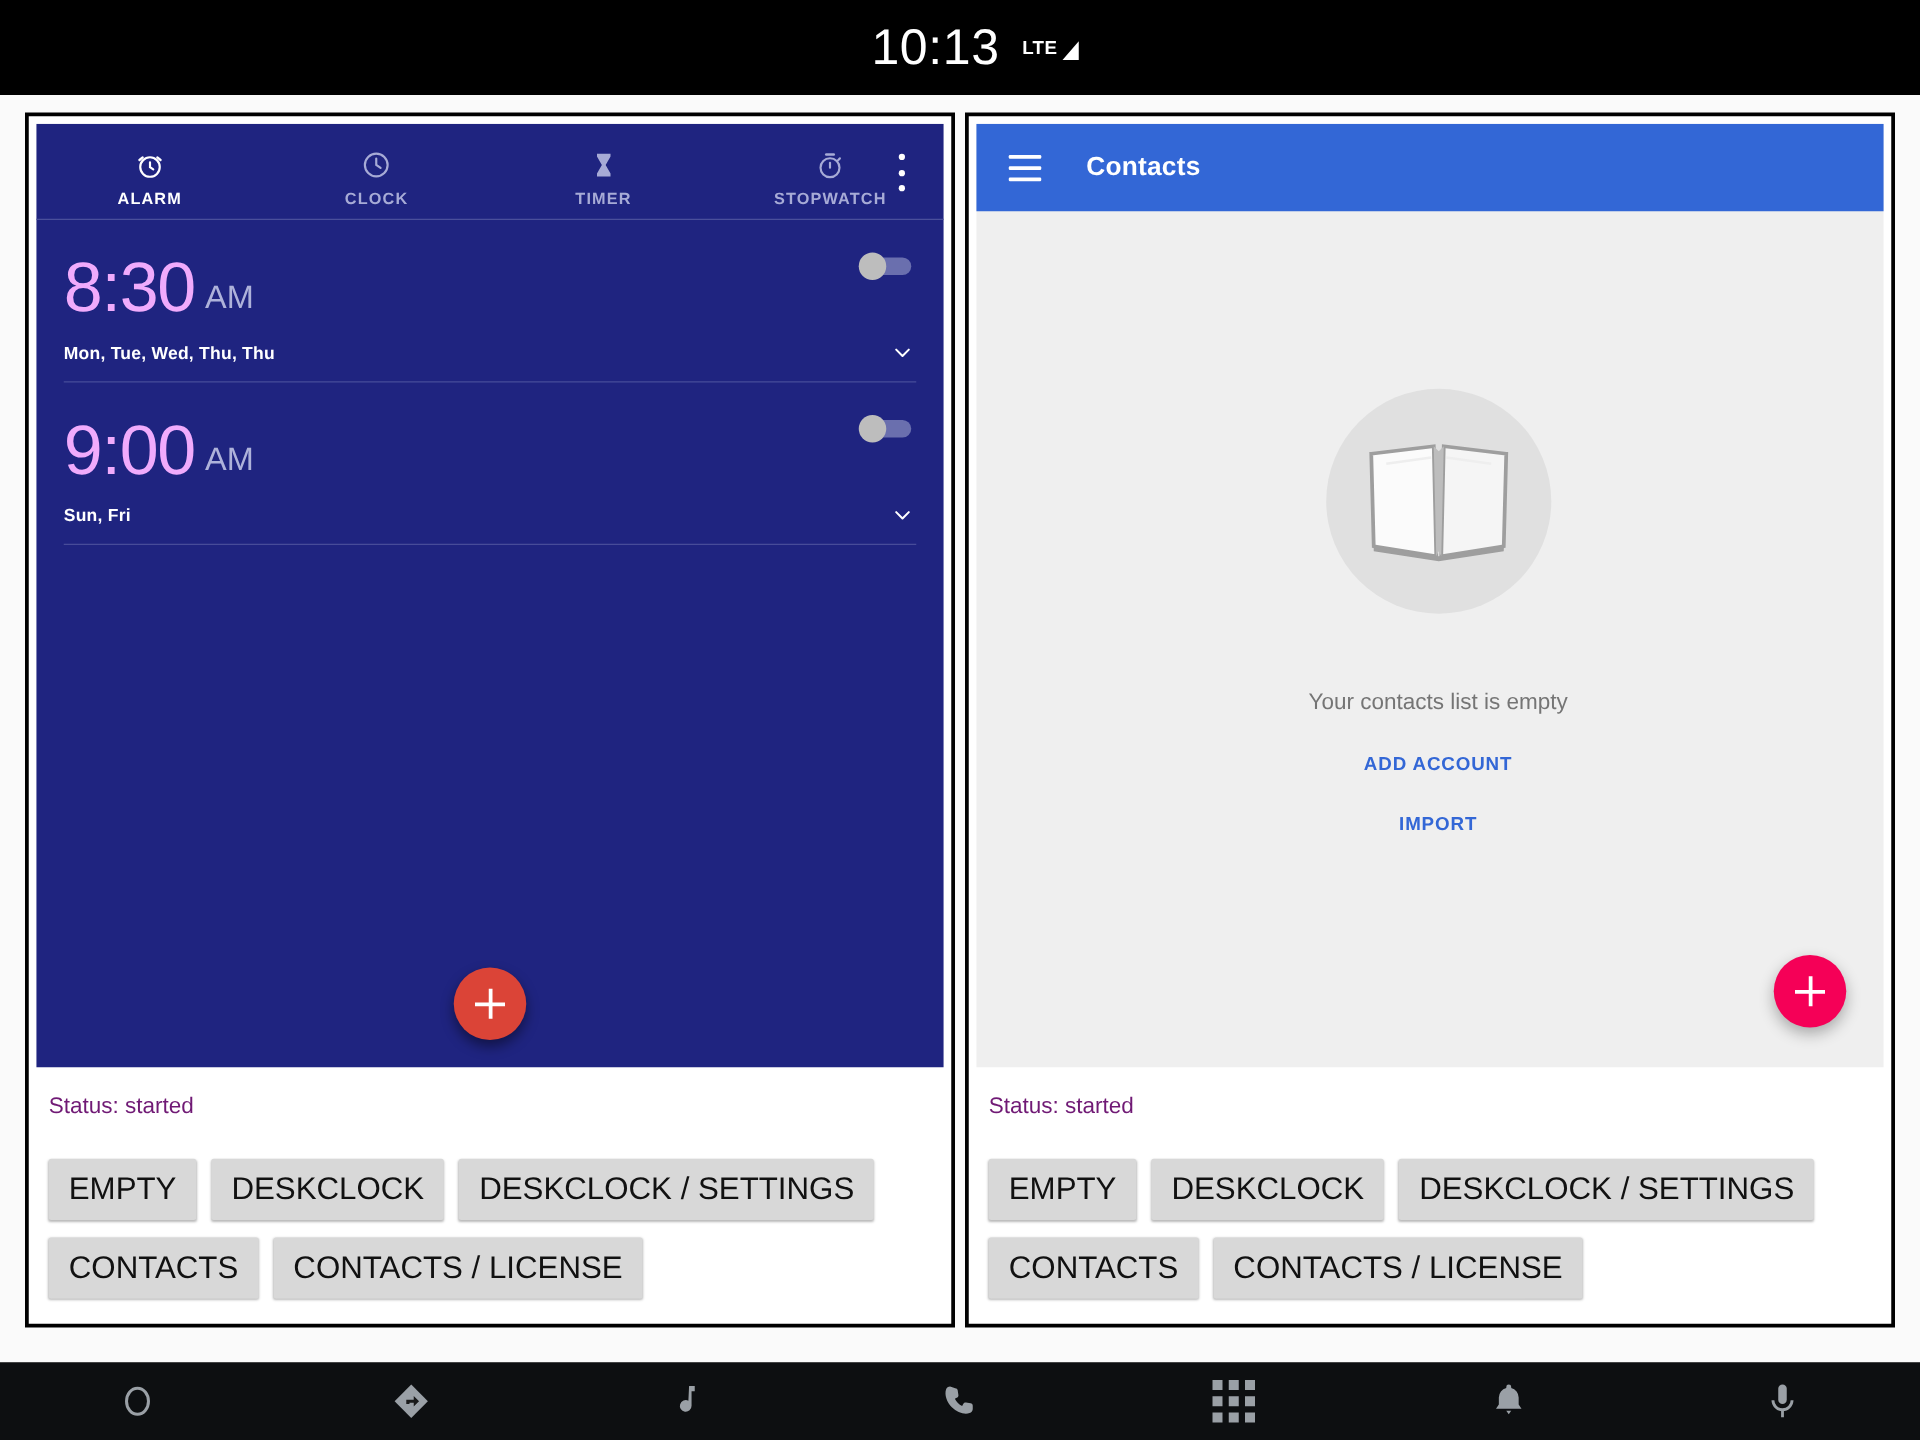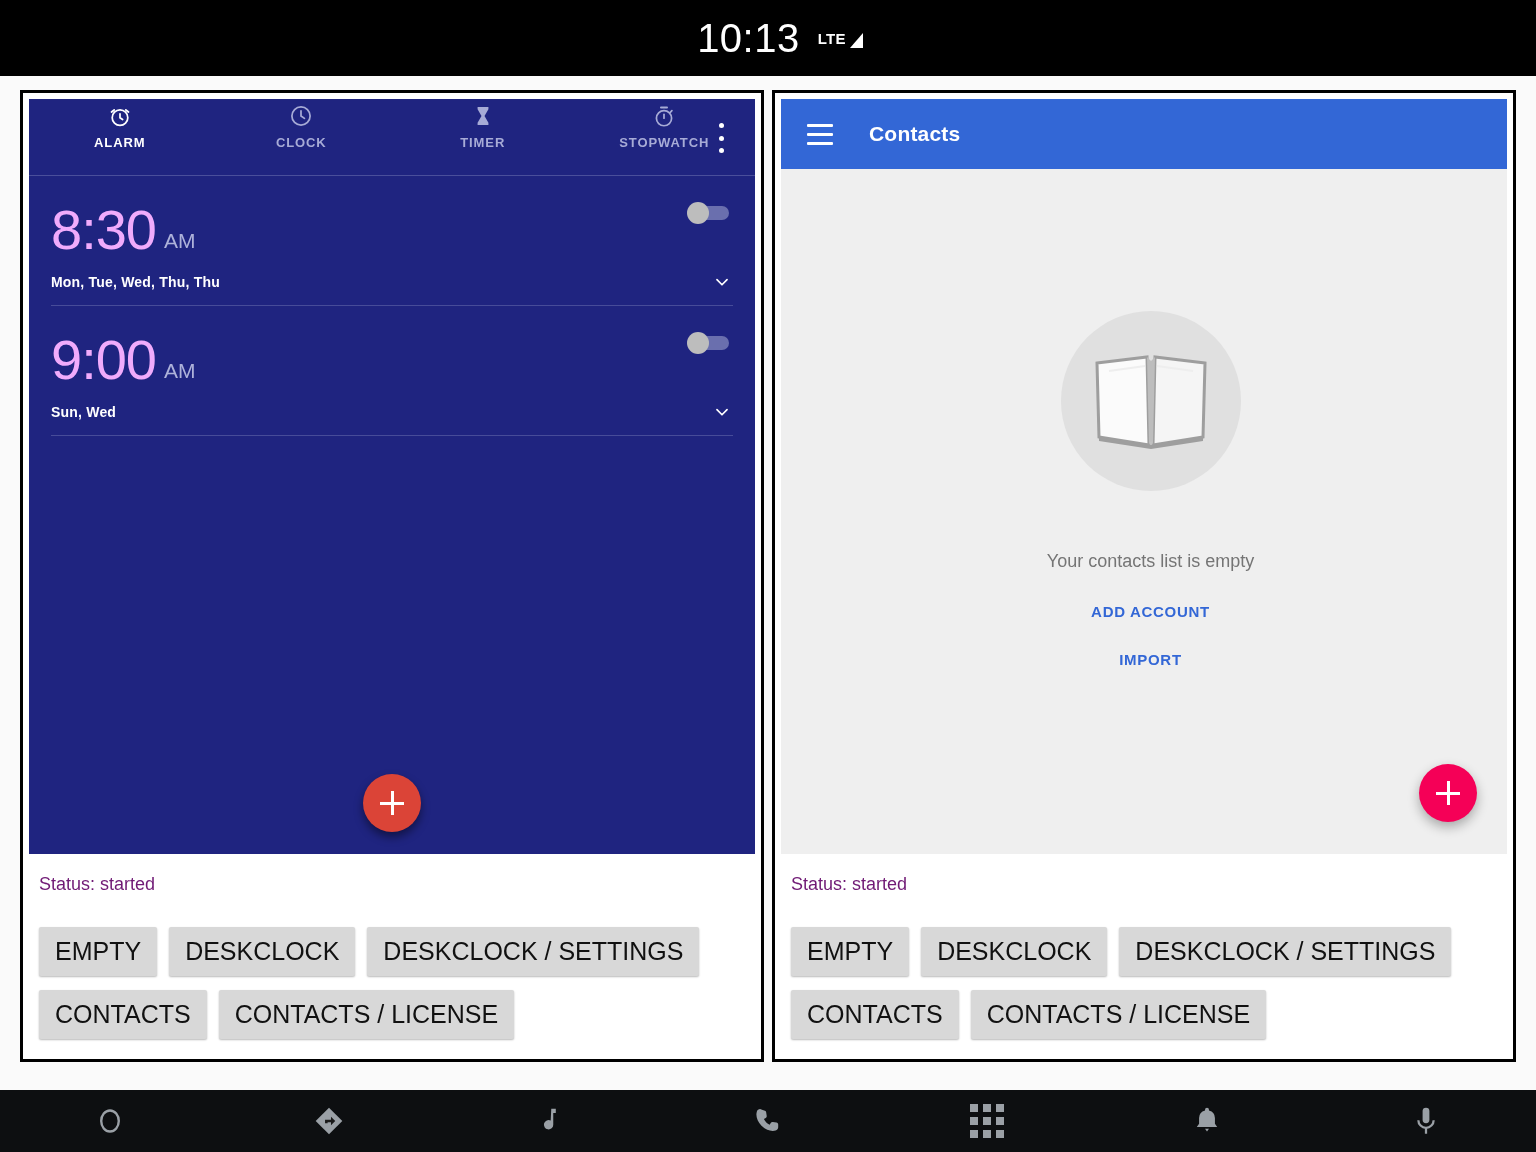--- a/index.html
+++ b/index.html
@@ -40,21 +40,21 @@
   }
   #panel-left  { left: 20px; }
   #panel-right { left: 772px; }
 
   .app-viewport { width: 100%; height: 772px; position: relative; overflow: hidden; }
 
   
   #clock-app { background: #1f2480; width: 100%; height: 100%; position: relative; }
   #clock-tabbar {
     height: 68px; display: flex; align-items: flex-start; position: relative;
-    padding-top: 4px;
+    padding-top: 20px;
   }
   .clock-tab {
     flex: 1; display: flex; flex-direction: column; align-items: center; gap: 6px;
   }
   .clock-tab .tab-label {
     font-size: 13px; font-weight: 700; letter-spacing: 0.9px; color: #a7abd6;
   }
   .clock-tab.active .tab-label { color: #ffffff; }
   .clock-tab svg { display: block; }
   .clock-tab .ic { stroke: #a7abd6; fill: none; }
@@ -71,21 +71,21 @@
     position: absolute; left: 0; right: 0; top: 76px; height: 1px; background: #4a4f9b;
   }
 
   #alarm-list { position: absolute; left: 0; right: 0; top: 77px; bottom: 0; }
   .alarm-item { padding: 0 22px; position: relative; }
   .alarm-top { display: flex; align-items: flex-end; height: 82px; padding-top: 10px; }
   .alarm-time {
     font-size: 56px; font-weight: 300; color: #f0abfc; line-height: 1; letter-spacing: -1px;
   }
   .alarm-ampm {
-    font-size: 21px; font-weight: 400; color: #aeb2da; margin-left: 8px;
+    font-size: 26px; font-weight: 400; color: #aeb2da; margin-left: 8px;
     position: relative; top: -5px;
   }
   .alarm-switch {
     position: absolute; right: 26px; top: 26px; width: 42px; height: 22px;
   }
   .alarm-switch .track {
     position: absolute; right: 0; top: 4px; width: 36px; height: 14px;
     border-radius: 7px; background: #6a6fae;
   }
   .alarm-switch .knob {
@@ -241,21 +241,21 @@
           <div class="alarm-item">
             <div class="alarm-top">
               <span class="alarm-time">9:00</span>
               <span class="alarm-ampm">AM</span>
               <span class="alarm-switch">
                 <span class="track"></span>
                 <span class="knob"></span>
               </span>
             </div>
             <div class="alarm-bottom">
-              <span class="alarm-days">Sun, Wed</span>
+              <span class="alarm-days">Sun, Fri</span>
               <svg class="chev" viewBox="0 0 24 24">
                 <path d="M6.5 9.5 12 15l5.5-5.5" fill="none" stroke="#ffffff" stroke-width="1.8" stroke-linecap="round" stroke-linejoin="round"></path>
               </svg>
             </div>
           </div>
 
         </div>
 
         <div id="fab-clock">
           <span class="fab-plus">

